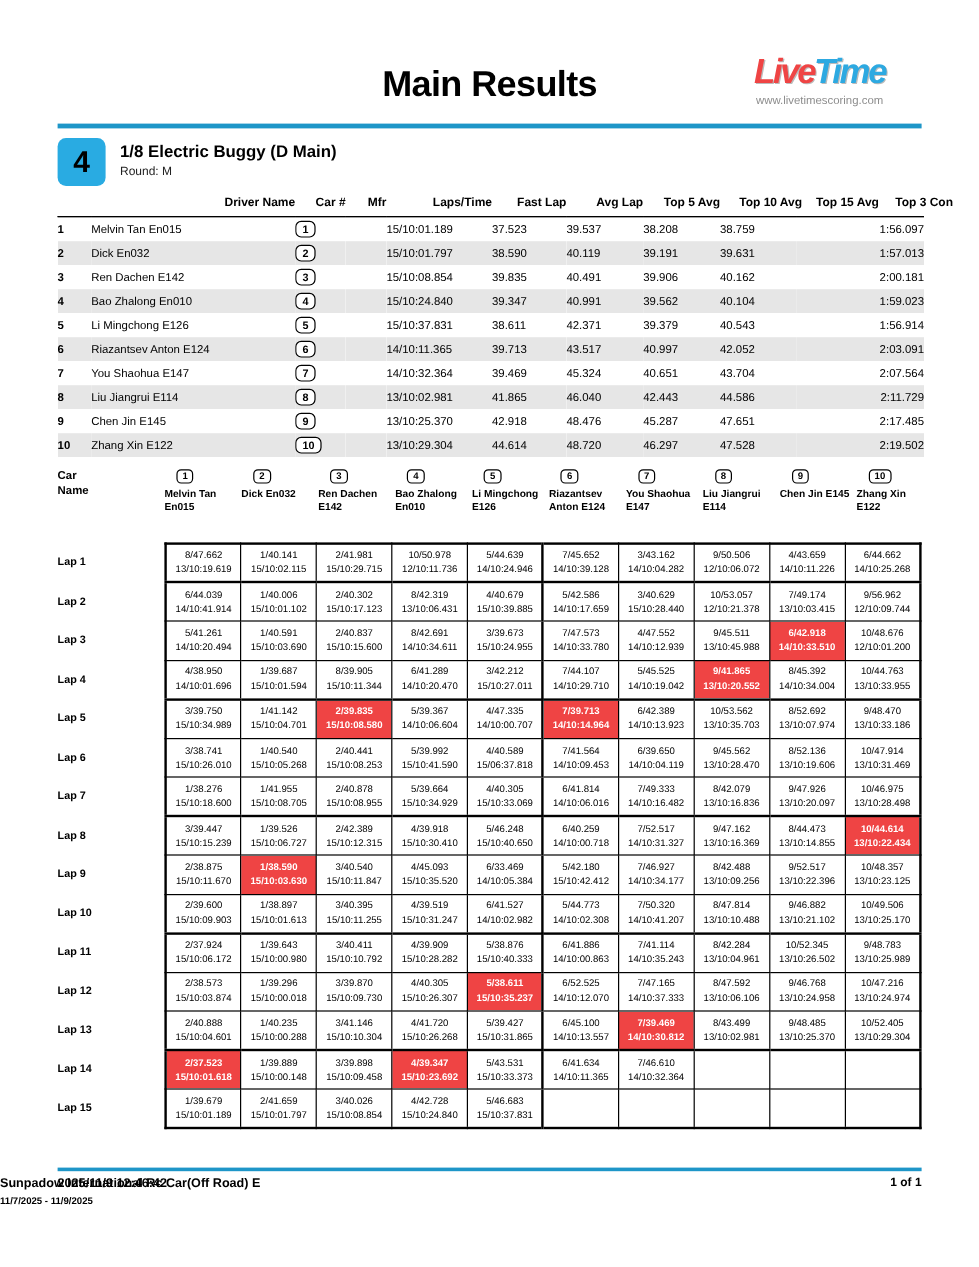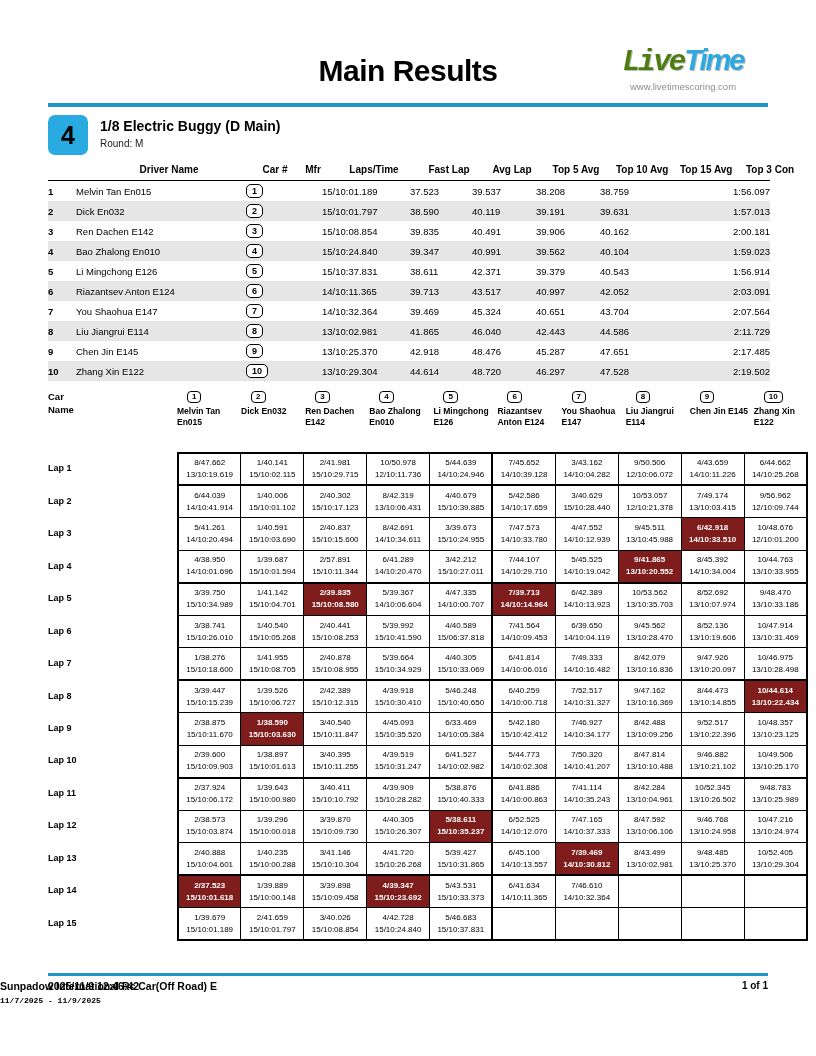--- a/index.html
+++ b/index.html
@@ -7,71 +7,71 @@
   .page {
     position:relative; width:816px; height:1056px; margin:0 auto; background:#fff;
     font-family:"Liberation Sans", sans-serif; color:#000; overflow:hidden;
   }
   
   .report-header { position:absolute; top:44px; left:48px; width:720px; height:56px; }
   .report-title { text-align:center; font-size:30px; font-weight:bold; letter-spacing:-0.5px; padding-top:10px; }
   .logo { position:absolute; right:0; top:0; width:170px; text-align:center; }
   .logo-text { font-size:29px; font-weight:bold; font-style:italic; letter-spacing:-2px;
                text-shadow:1px 1px 0 #bbb; white-space:nowrap; }
-  .logo-live { color:#4d7c0f;font-family:Liberation Mono, monospace; }
+  .logo-live { color:#ef4444; }
   .logo-time { color:#2da9e1; }
   .logo-url { font-size:9.5px; color:#8d8d8d; margin-top:2px; }
   .header-divider { position:absolute; top:103px; left:48px; width:720px; height:4px; background:#1e96c8; }
 
   
   .event-header { position:absolute; top:115px; left:48px; width:720px; height:42px; }
   .event-number { position:absolute; left:0; top:0; width:40px; height:40px; background:#29abe2;
                   border-radius:7px; color:#000; font-size:25px; font-weight:bold;
                   display:flex; align-items:center; justify-content:center; }
   .event-title { position:absolute; left:52px; top:3px; font-size:14px; font-weight:bold; }
   .event-round { position:absolute; left:52px; top:23px; font-size:10px; color:#222; }
 
   
   .results-table { position:absolute; top:160px; left:48px; width:722px;
                    border-collapse:collapse; table-layout:fixed; }
-  .results-table th { font-size:10px; font-weight:bold; text-align:center; padding:4px 0 5px 16px;
+  .results-table th { font-size:10px; font-weight:bold; text-align:right; padding:4px 0 5px 16px;
                       border-bottom:1.5px solid #000; white-space:nowrap; }
   .results-table td { font-size:9.5px; padding:3px 0; white-space:nowrap; overflow:hidden; }
   .results-table tbody tr:nth-child(even) { background:#e6e6e6; }
   .pos-cell { font-weight:bold; }
   .r-right { text-align:right; }
   .badge { display:inline-block; border:1.5px solid #000; border-radius:5px; background:#fff;
            font-weight:bold; font-size:9px; line-height:12px; padding:0 5px; min-width:12px;
            text-align:center; }
 
   
   .lap-chart { position:absolute; top:390px; left:48px; width:730px; }
-  .lap-chart-inner { display:flex;gap:40px; }
+  .lap-chart-inner { display:flex; }
   .lap-labels { width:89px; flex-shrink:0; }
   .corner-label { height:62px; font-size:9.5px; font-weight:bold; line-height:1.35; padding-top:1px; }
   .lap-label { height:32.47px; font-size:9px; font-weight:bold; display:flex; align-items:center; }
   .lap-grid { width:641px; }
   .car-header { display:flex; height:62px; }
   .car-col { width:64.1px; font-size:8.5px; font-weight:bold; line-height:1.25; padding-right:3px; }
   .car-col .badge-sm { display:inline-block; border:1.2px solid #000; border-radius:4px; background:#fff;
            font-weight:bold; font-size:8px; line-height:10px; padding:0 4px; min-width:8px;
            text-align:center; margin:1px 0 3px 10px; }
   .lap-table { border-collapse:collapse; table-layout:fixed; width:631px; border:2px solid #000; }
   .lap-table td { border:1px solid #000; height:32.47px; text-align:center; vertical-align:middle;
                   font-size:8px; line-height:1.5; padding:0; overflow:hidden; white-space:nowrap; }
   .lap-table tr.grp td { border-bottom-width:2.5px; }
   .lap-table td.vthick { border-right-width:2.5px; }
-  .lap-table td.hl { background:#7f1d1d; color:#fff; font-weight:bold; }
+  .lap-table td.hl { background:#ef4444; color:#fff; font-weight:bold; }
 
   
   .footer-divider { position:absolute; top:973px; left:48px; width:720px; height:2.5px; background:#1e96c8; }
   .footer-left { position:absolute; top:980px; left:48px; font-size:10.5px; font-weight:bold; }
   .footer-center { position:absolute; top:980px; left:0; width:688px; text-align:left; }
   .footer-event { font-size:10.5px; font-weight:bold; }
-  .footer-dates { font-size:8px; font-weight:bold; margin-top:4px;font-family:Liberation Mono, monospace; }
+  .footer-dates { font-size:8px; font-weight:bold; margin-top:4px; }
   .footer-right { position:absolute; top:980px; right:48px; font-size:10px; font-weight:bold; }
 </style>
 </head>
 <body>
 
 <div class="page">
 
   <div class="report-header">
     <div class="report-title">Main Results</div>
     <div class="logo">
@@ -448,21 +448,21 @@
               <tr class="grp">
                 <td>
                   <div>4/38.950</div>
                   <div>14/10:01.696</div>
                 </td>
                 <td>
                   <div>1/39.687</div>
                   <div>15/10:01.594</div>
                 </td>
                 <td>
-                  <div>2/57.891</div>
+                  <div>8/39.905</div>
                   <div>15/10:11.344</div>
                 </td>
                 <td>
                   <div>6/41.289</div>
                   <div>14/10:20.470</div>
                 </td>
                 <td class="vthick">
                   <div>3/42.212</div>
                   <div>15/10:27.011</div>
                 </td>

